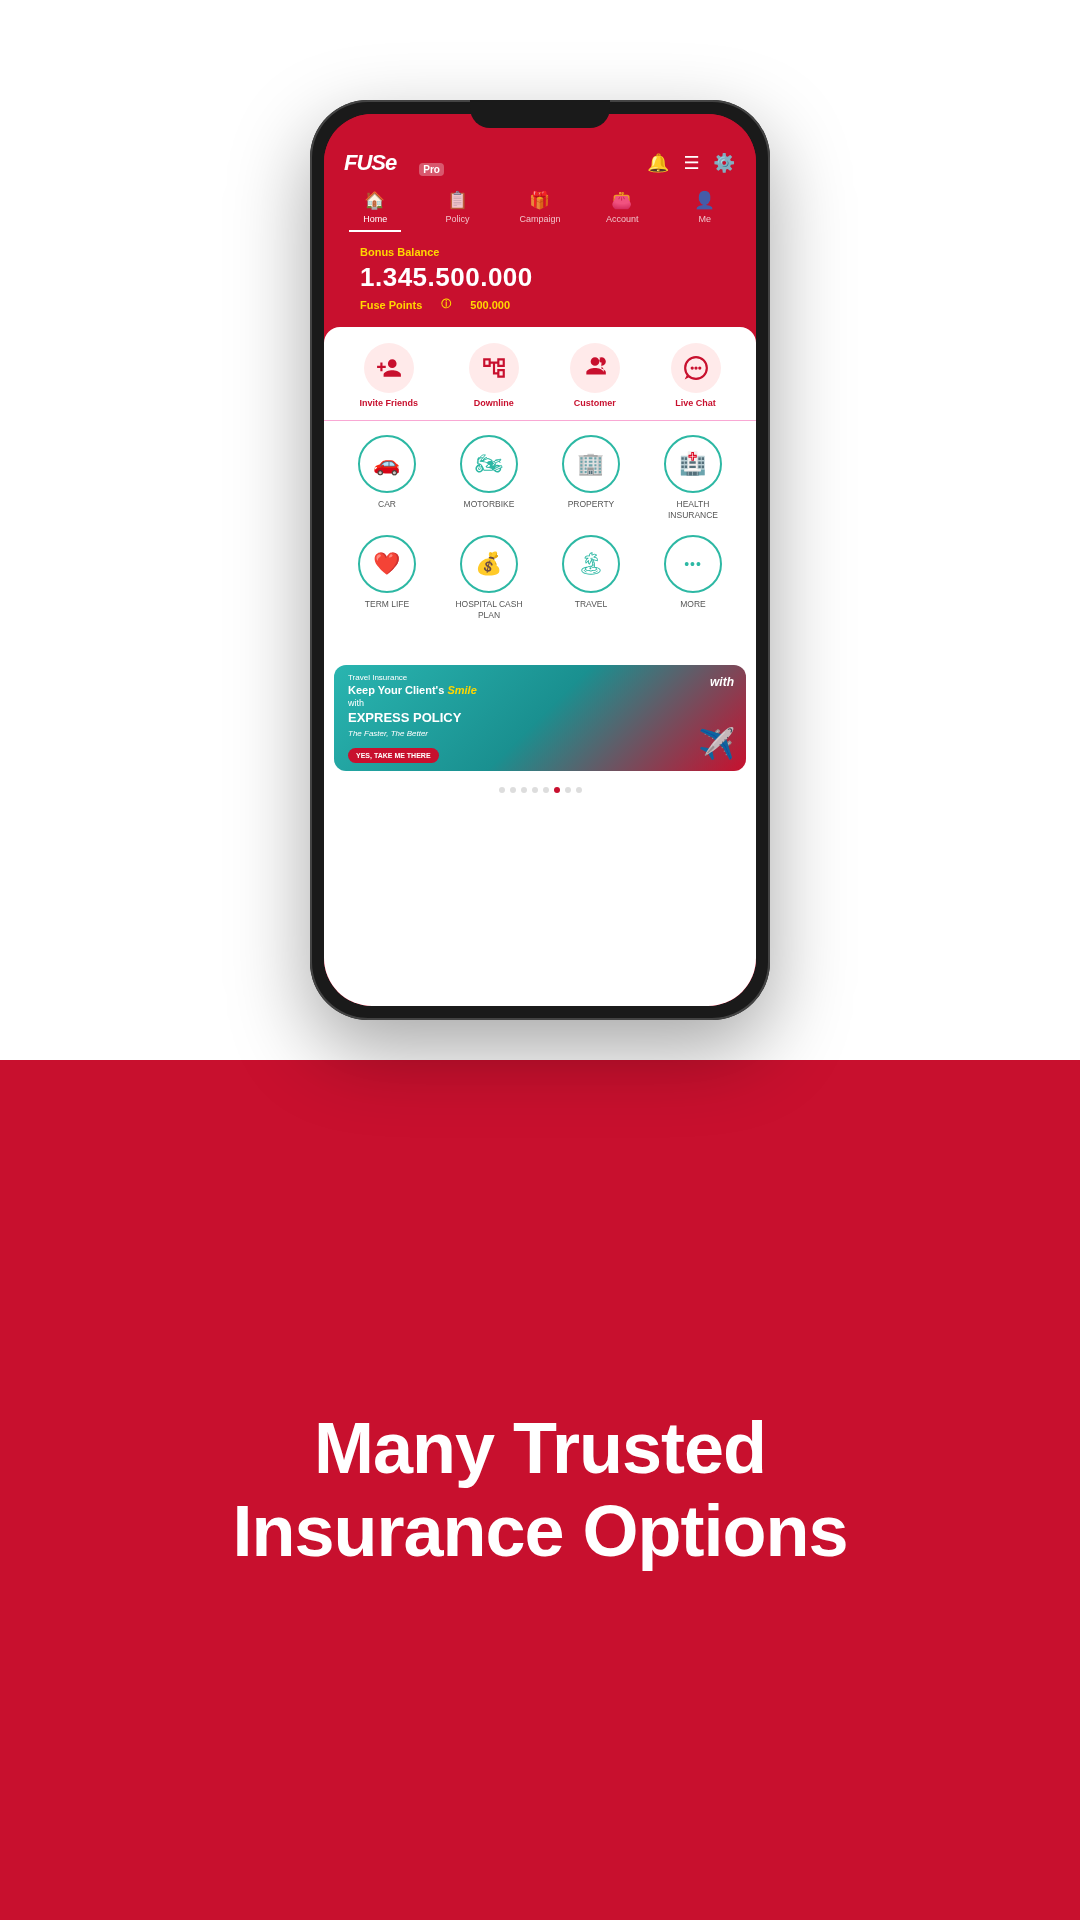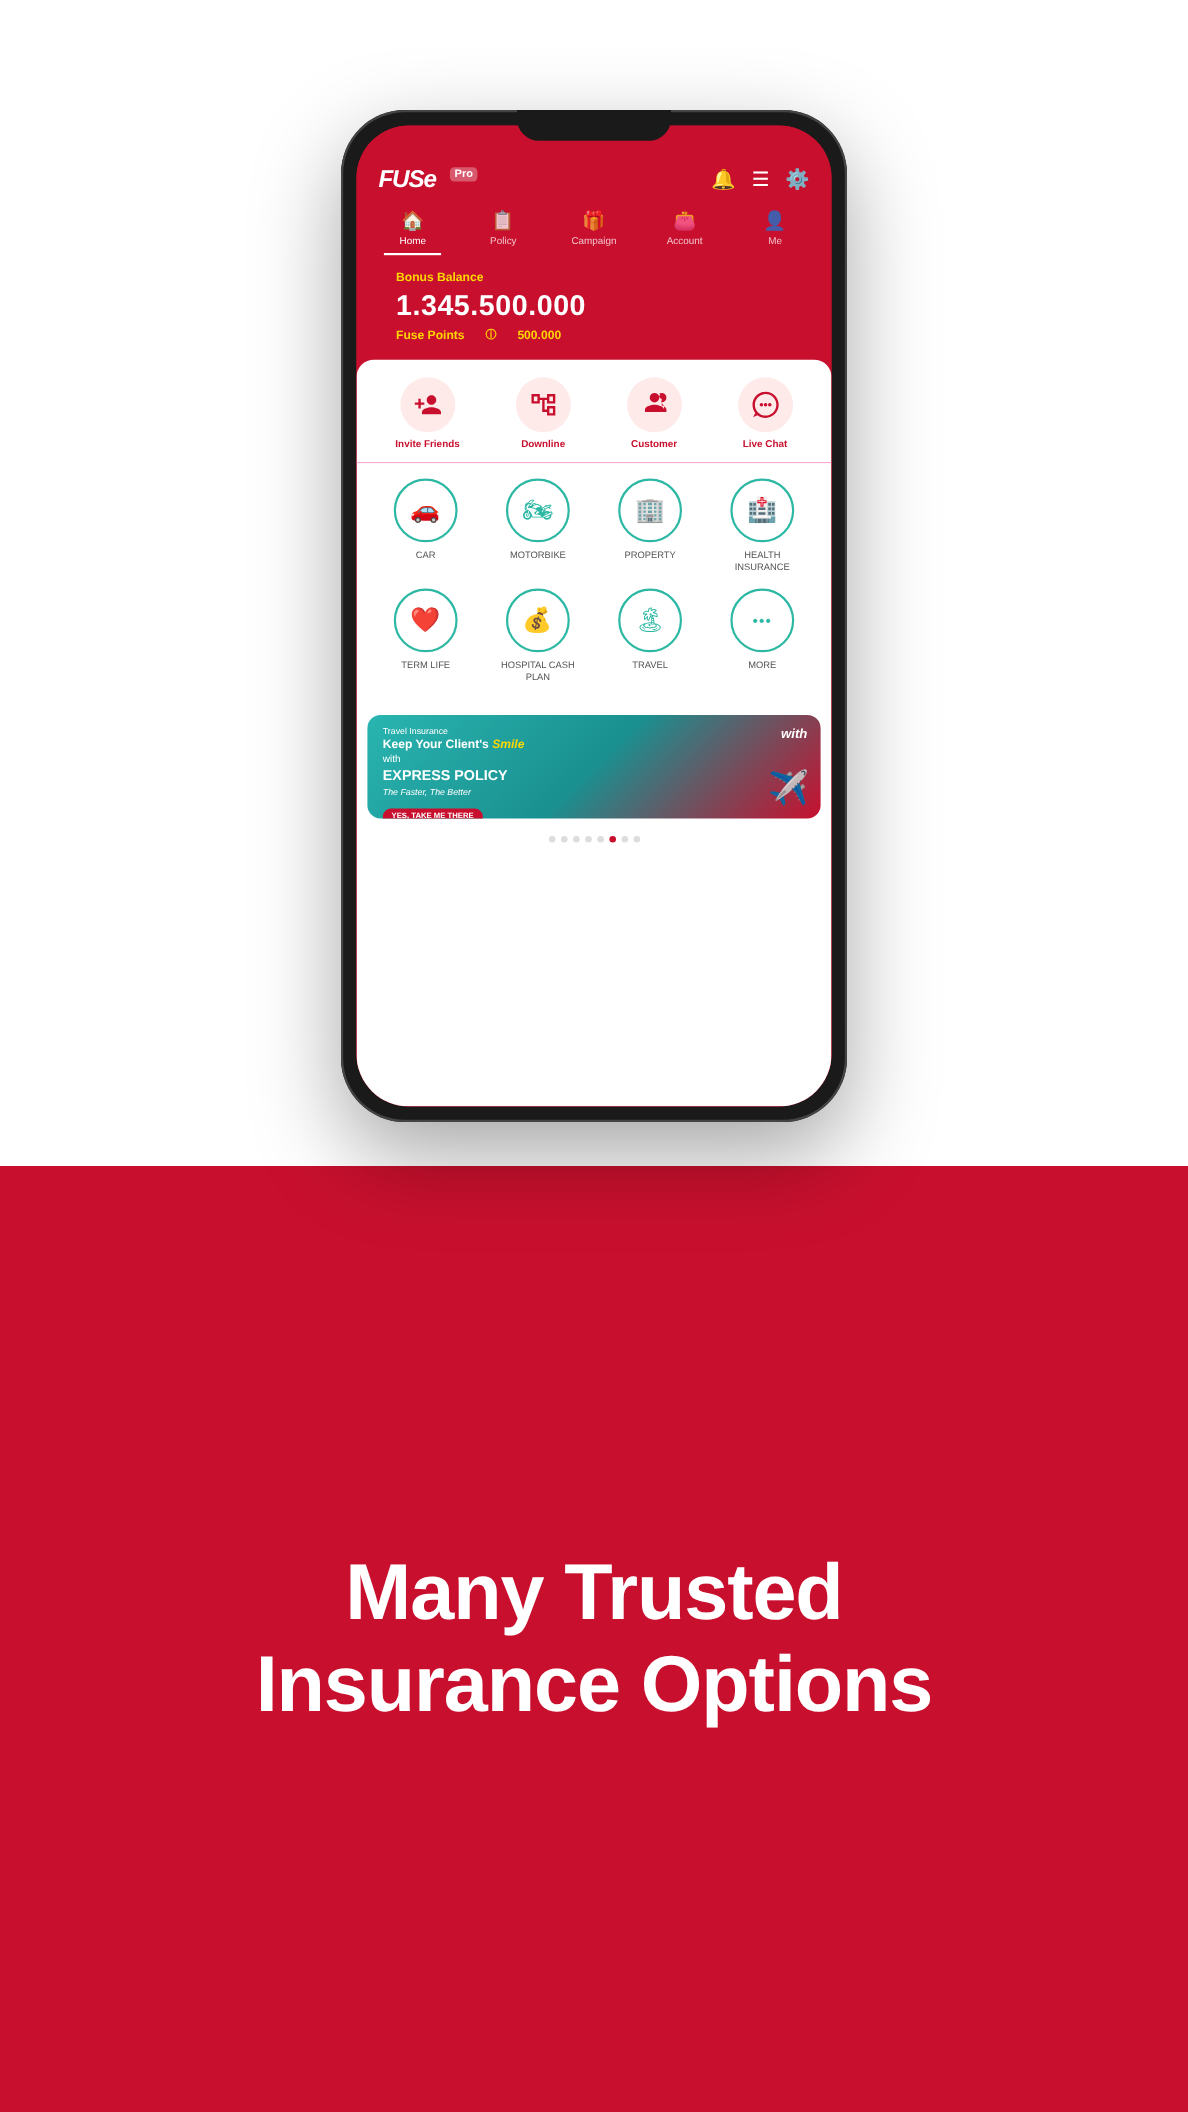--- a/index.html
+++ b/index.html
@@ -79,41 +79,41 @@
     .top-bar {
       display: flex;
       align-items: center;
       justify-content: space-between;
       padding: 36px 20px 8px;
     }
 
     .logo {
       display: flex;
       align-items: flex-start;
-      gap: 10px;
+      gap: 20px;
     }
 
     .logo-fuse {
       font-size: 22px;
       font-weight: 800;
       color: #fff;
       letter-spacing: -1px;
       font-style: italic;
     }
 
     .logo-pro {
       font-size: 10px;
       font-weight: 600;
       color: #fff;
       background: rgba(255,255,255,0.3);
       border-radius: 4px;
       padding: 1px 4px;
       margin-left: 3px;
       align-self: flex-start;
-      margin-top: 2px;
+      margin-top: 13px;
     }
 
     .top-icons {
       display: flex;
       gap: 14px;
       align-items: center;
     }
 
     .top-icon {
       color: #fff;
@@ -255,27 +255,28 @@
       font-size: 8.5px;
       color: #555;
       text-align: center;
       font-weight: 500;
       line-height: 1.3;
       text-transform: uppercase;
     }
 
     
     .banner {
-      margin: 7px 10px 10px;
+      margin: 22px 10px 10px;
       border-radius: 12px;
       overflow: hidden;
-      height: 94px;
+      height: 106px;
       background: linear-gradient(135deg, #29b5b0 0%, #1a9090 50%, #c8102e 100%);
       position: relative;
       display: flex;
+      align-items: center;
     }
 
     .banner-content {
       padding: 10px 14px;
       flex: 1;
       z-index: 2;
     }
 
     .banner-tag {
       font-size: 8px;

